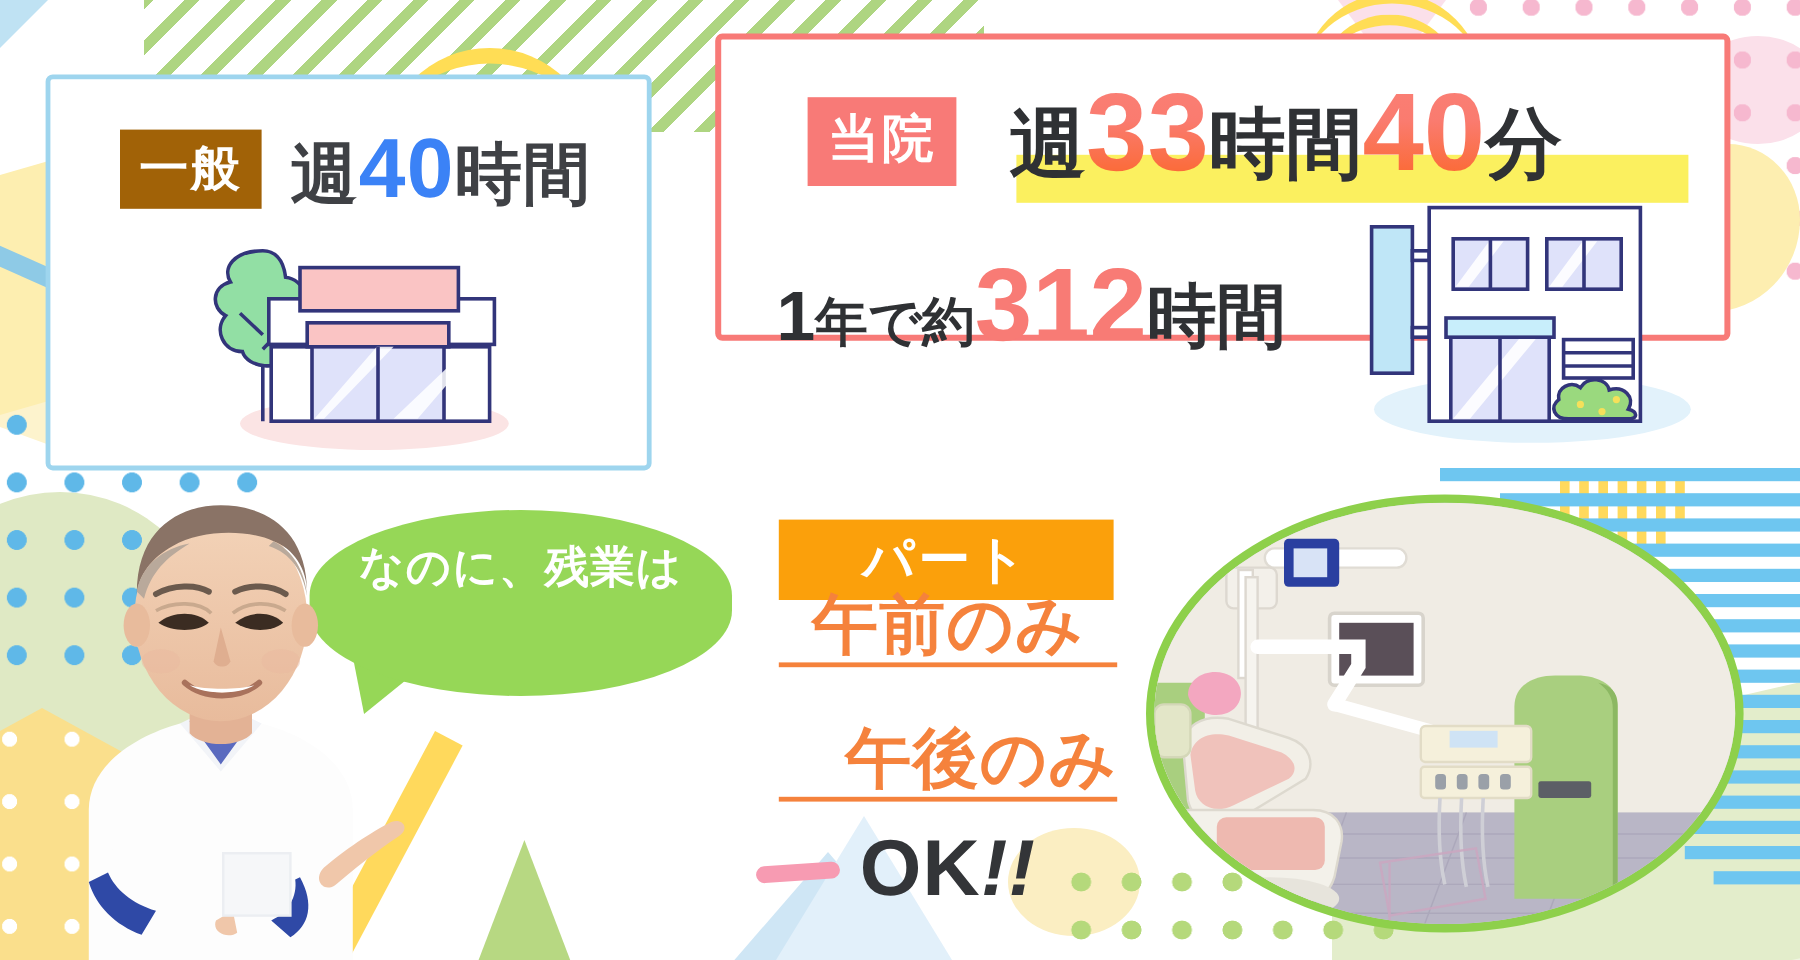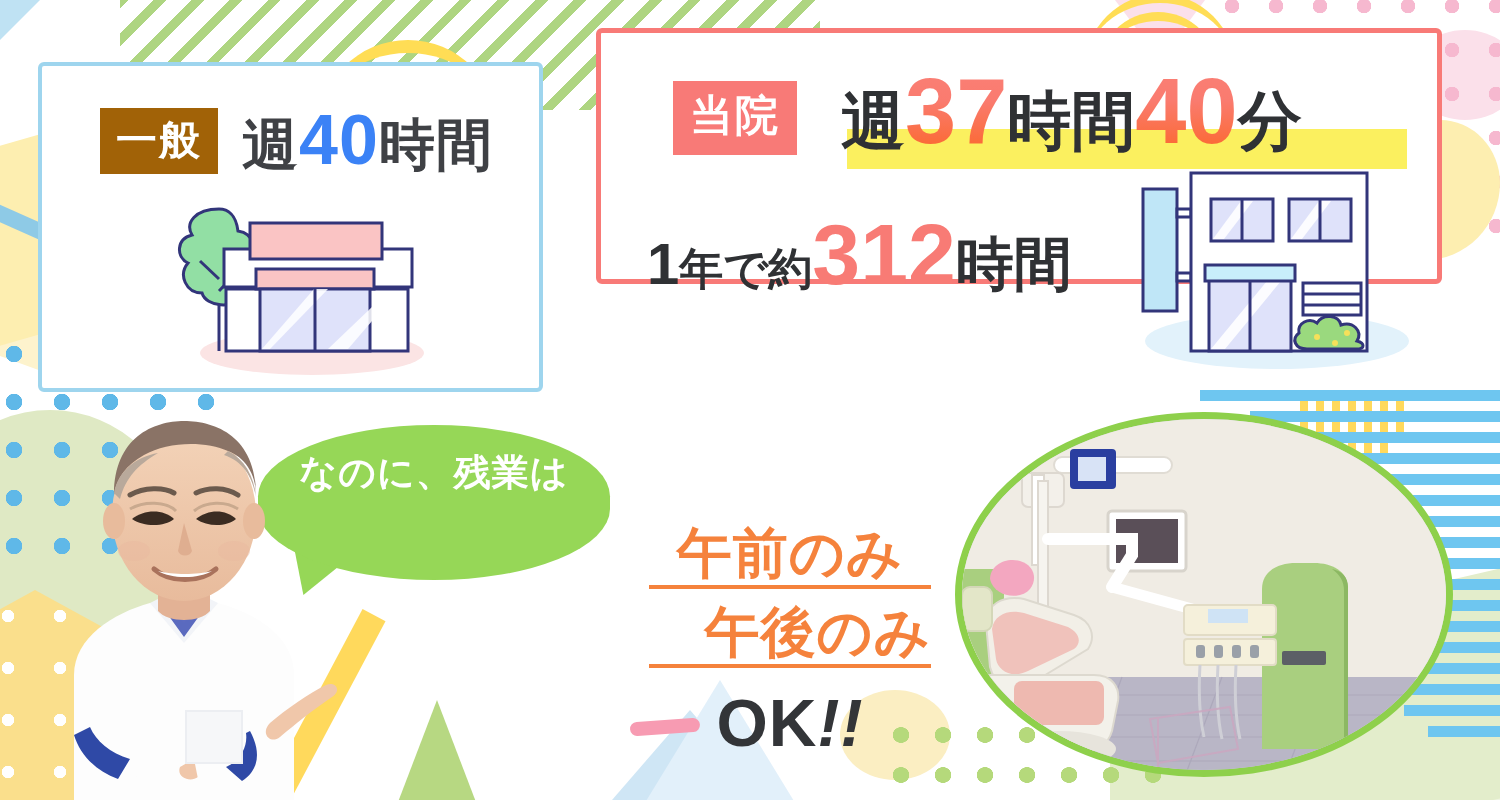--- a/index.html
+++ b/index.html
@@ -228,21 +228,21 @@
     position: absolute; left: 649px; top: 433px; width: 279px; height: 67px;
     background: #fba00b; color: #fff; font-size: 43px; font-weight: 700;
     letter-spacing: 3px; display: flex; align-items: center; justify-content: center;
   }
   .part-line {
     position: absolute; left: 649px; width: 282px;
     font-size: 55px; font-weight: 700; color: #f5823c; letter-spacing: 1px;
     text-align: center; border-bottom: 4px solid #f5823c; padding-bottom: 2px;
     line-height: 1.05;
   }
-  #part-line1 { top: 525px; }
+  #part-line1 { top: 492px; }
   #part-line2 { top: 604px; text-align: right; }
   #part-ok {
     position: absolute; left: 649px; top: 690px; width: 282px;
     font-size: 66px; font-weight: 700; color: #333538; text-align: center;
     letter-spacing: 1px; line-height: 1;
   }
   #part-ok .ex { font-style: italic; }
 
   
   #doctor-photo {
@@ -342,21 +342,21 @@
       <line x1="153" y1="98" x2="153" y2="160" stroke="#32357a" stroke-width="3"></line>
     </svg>
   </div>
 
   <div class="card" id="card-clinic">
     <div class="badge" id="clinic-badge">当院</div>
 
     <div class="hl-yellow"></div>
 
     <div id="clinic-stat-line">
-      <span>週</span><span class="big">37</span><span>時間</span><span class="big">40</span><span>分</span>
+      <span>週</span><span class="big">33</span><span>時間</span><span class="big">40</span><span>分</span>
     </div>
 
     <div id="clinic-line2">
       <span>1</span><span class="sm">年</span><span class="sm">で</span><span class="sm">約</span><span class="big-pink">312</span><span>時間</span>
     </div>
 
 
     <svg class="illus" style="left:524px; top:128px;" width="300" height="215" viewBox="0 0 300 215">
       <ellipse cx="152" cy="180" rx="132" ry="28" fill="#e2f2fb"></ellipse>
       <rect x="18" y="28" width="34" height="122" fill="#bfe6f7" stroke="#32357a" stroke-width="3"></rect>
@@ -384,20 +384,21 @@
       <circle cx="222" cy="172" r="3" fill="#f5e05a"></circle>
     </svg>
   </div>
 
   <div id="bubble-tail"></div>
   <div id="bubble"></div>
   <div id="bubble-text">
     <div id="bubble-l1">なのに、残業は</div>
   </div>
 
+  <div id="part-badge">パート</div>
   <div class="part-line" id="part-line1">午前のみ</div>
   <div class="part-line" id="part-line2">午後のみ</div>
   <div id="part-ok">
     <span>OK</span><span class="ex">!!</span>
   </div>
 
   <svg id="doctor-photo" viewBox="0 0 330 425">
     <defs>
       <linearGradient id="skin" x1="0" y1="0" x2="0" y2="1">
         <stop offset="0%" stop-color="#f3d3b8"></stop>

